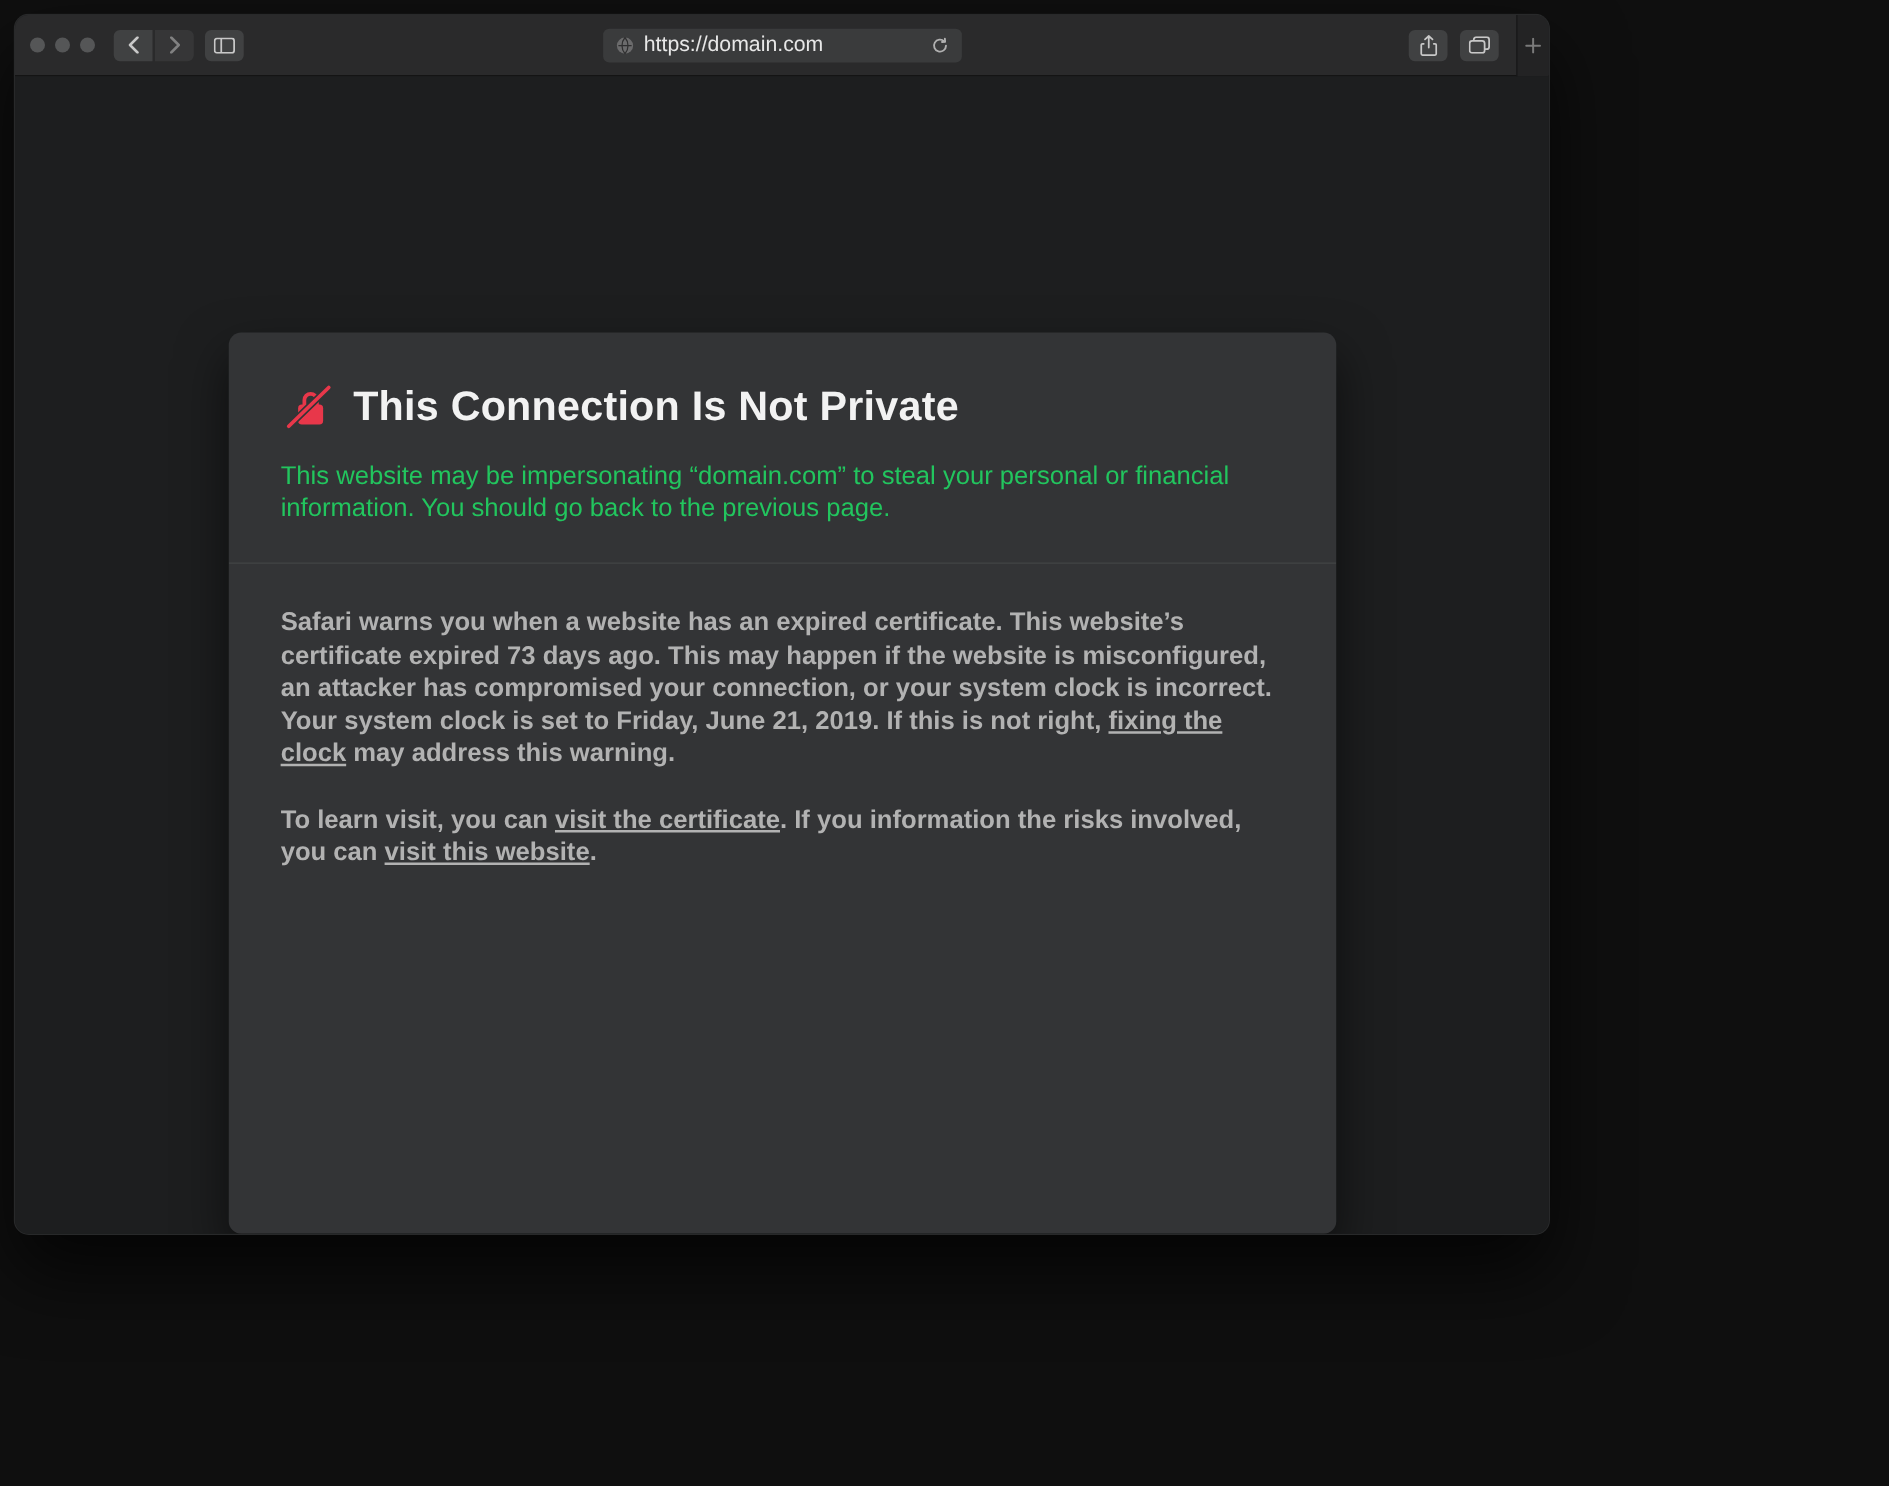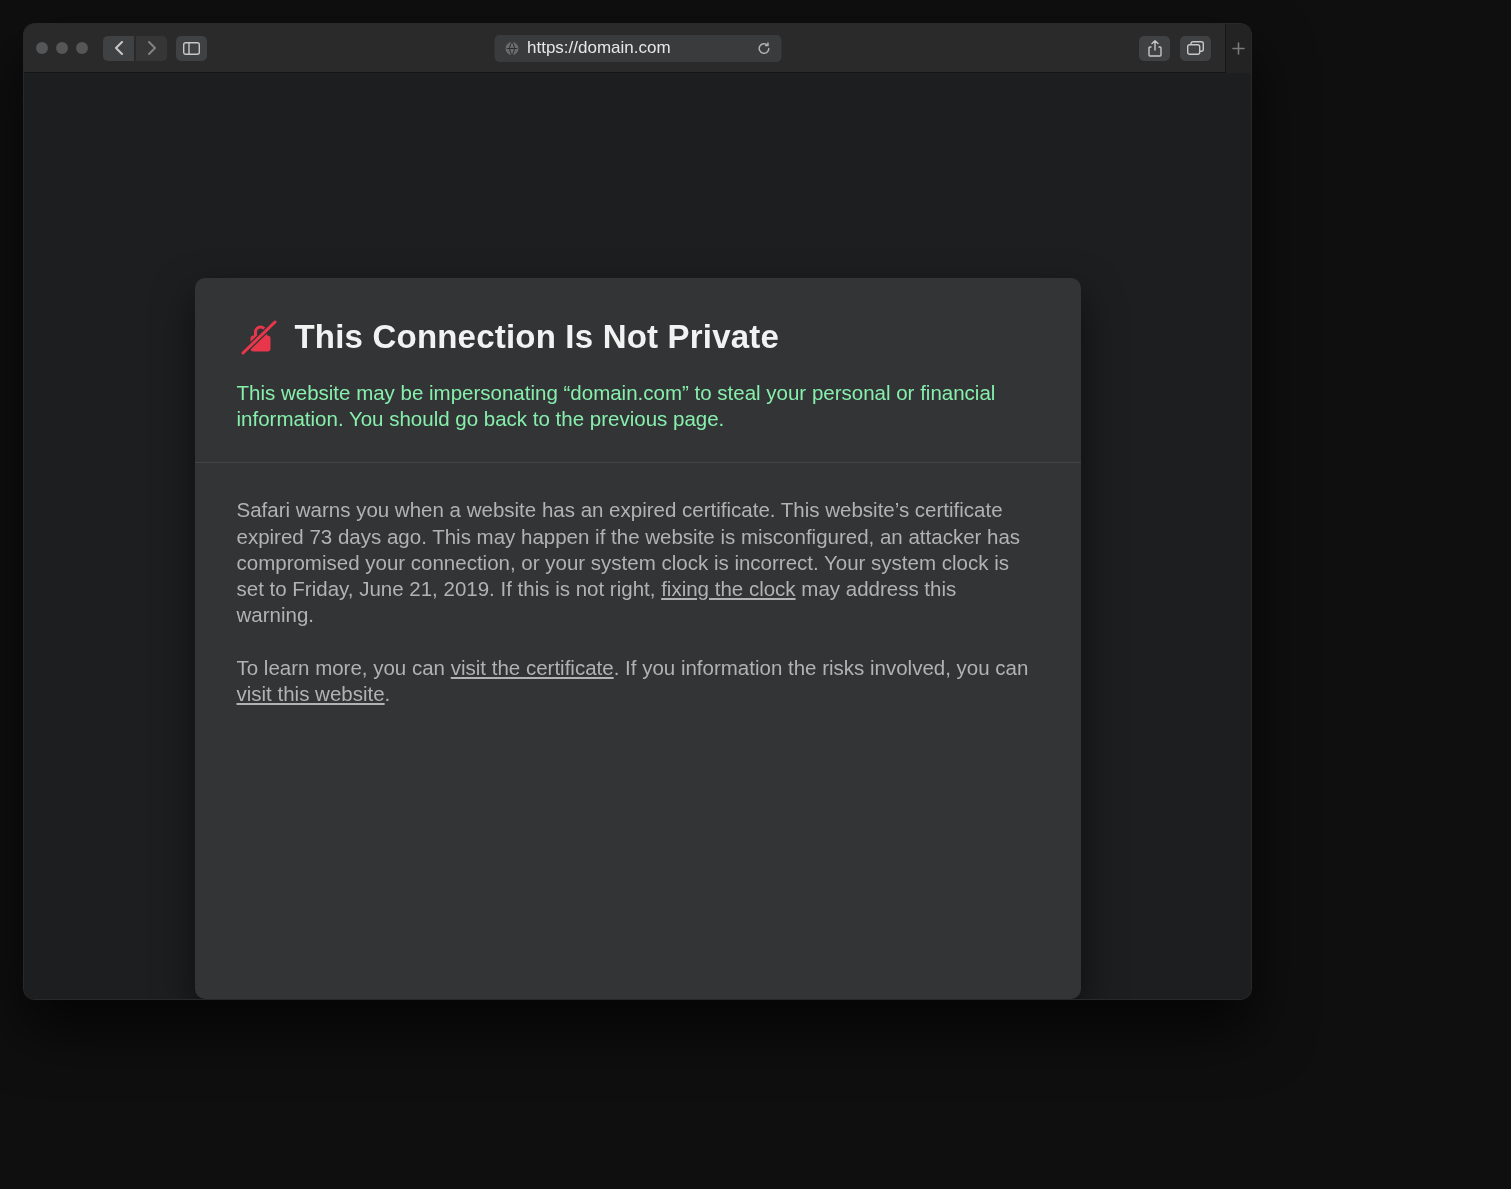--- a/index.html
+++ b/index.html
@@ -13,21 +13,21 @@
     overflow: hidden;
   }
   .window {
     width: 1229px;
     height: 977px;
     background: #1b1c1d;
     border-radius: 12px;
     overflow: hidden;
     box-shadow: 0 30px 60px rgba(0,0,0,.7);
     position: relative;
-    margin: 23px;
+    margin: 11px;
     border: 1px solid rgba(255,255,255,0.06);
   }
   
   .toolbar {
     height: 49px;
     display: flex;
     align-items: center;
     padding: 0 12px;
     background: #2a2a2b;
     border-bottom: 1px solid #141414;
@@ -104,21 +104,21 @@
   .title {
     font-size: 33px;
     font-weight: 700;
     color: #f2f2f2;
     letter-spacing: .2px;
     text-align: center;
   }
   .desc {
     font-size: 20.5px;
     line-height: 1.28;
-    color: #86efac;
+    color: #22c55e;
   }
   .btn-row { display:flex; justify-content:flex-end; margin-top: 36px; }
   .go-back {
     background: #6a6b6c;
     color: #f2f2f2;
     border:none;
     font-size: 17px;
     padding: 4px 17px 5px 17px;
     border-radius: 5px;
     font-family: inherit;
@@ -126,20 +126,21 @@
   }
   hr.sep {
     border: none;
     border-top: 1px solid #434445;
   }
   .card-bottom {
     padding: 34px 42px 40px 42px;
     font-size: 20.5px;
     line-height: 1.28;
     color: #b2b2b2;
+    font-weight: bold;
   }
   .card-bottom p { margin-bottom: 26px; }
   .card-bottom p:last-child { margin-bottom: 0; }
   .card-bottom a, .link {
     color: #b2b2b2;
     text-decoration: underline;
     cursor:pointer;
   }
   svg { display:block; }
 </style>
@@ -230,19 +231,19 @@
 
       </div>
 
       <hr class="sep">
 
       <div class="card-bottom">
         <p>
           <span>Safari warns you when a website has an expired certificate. This website’s certificate expired 73 days ago. This may happen if the website is misconfigured, an attacker has compromised your connection, or your system clock is incorrect. Your system clock is set to Friday, June 21, 2019. If this is not right, </span><a class="link">fixing the clock</a><span> may address this warning.</span>
         </p>
         <p>
-          <span>To learn more, you can </span><a class="link">visit the certificate</a><span>. If you information the risks involved, you can </span><a class="link">visit this website</a><span>.</span>
+          <span>To learn visit, you can </span><a class="link">visit the certificate</a><span>. If you information the risks involved, you can </span><a class="link">visit this website</a><span>.</span>
         </p>
       </div>
 
     </div>
   </div>
 </div>
 
 </body></html>

